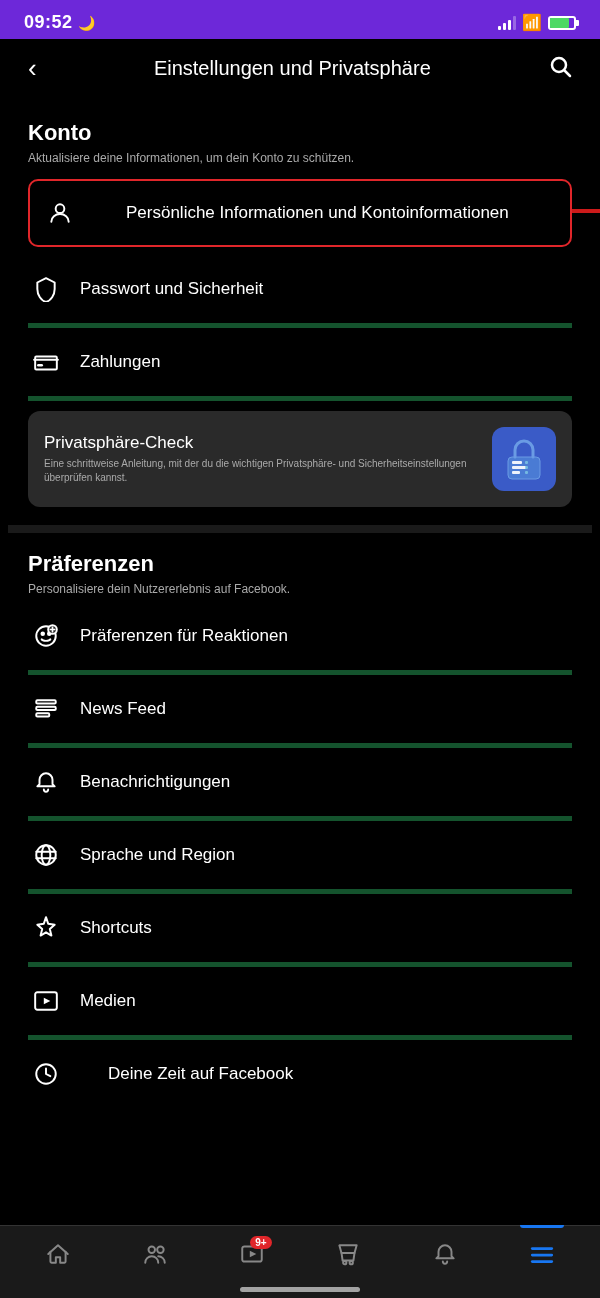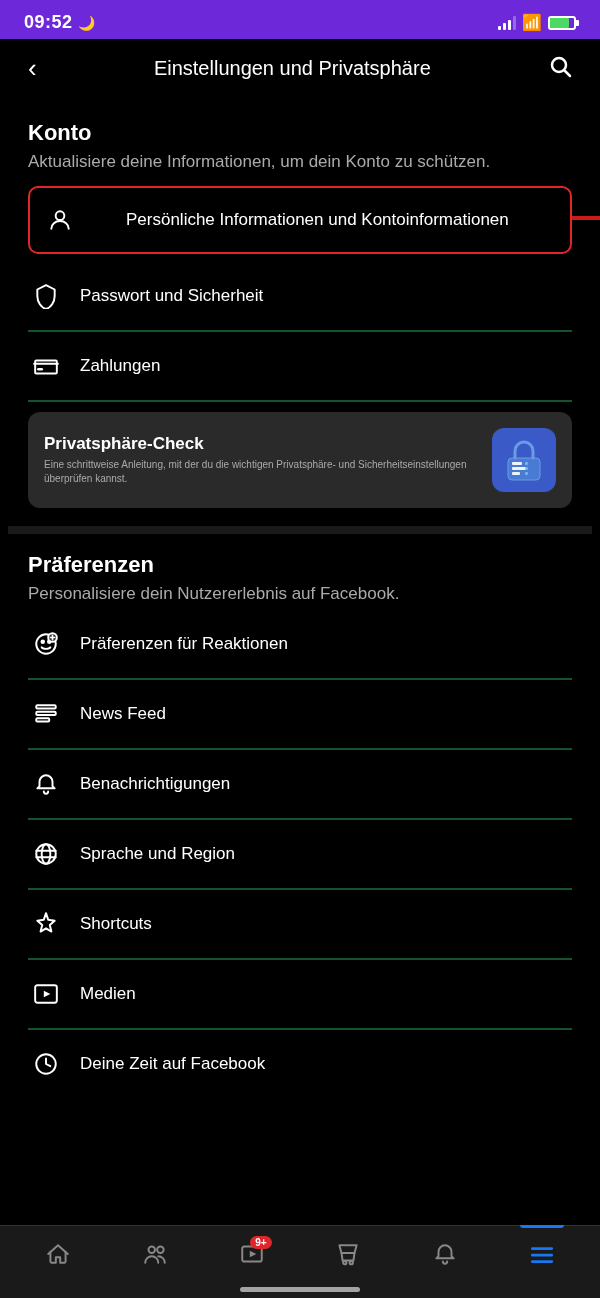--- a/index.html
+++ b/index.html
@@ -106,37 +106,38 @@
     
     .section-header {
       padding: 18px 0 4px 0;
     }
     .section-title {
       font-size: 22px;
       font-weight: 700;
       color: #fff;
     }
     .section-subtitle {
-      font-size: 17px;
+      font-size: 12px;
       color: #aaa;
       margin-top: 4px;
       line-height: 1.4;
     }
 
     
     .menu-item {
       display: flex;
       align-items: center;
       padding: 16px 0;
-      border-bottom: 2px solid #14532d;
+      border-bottom: 5px solid #14532d;
       cursor: pointer;
       position: relative;
     }
     .menu-item:last-child {
       border-bottom: none;
+      gap: 28px;
     }
     .menu-icon {
       width: 36px;
       height: 36px;
       display: flex;
       align-items: center;
       justify-content: center;
       margin-right: 16px;
       flex-shrink: 0;
     }
@@ -173,21 +174,21 @@
       align-items: center;
       justify-content: space-between;
       margin: 10px 0 18px 0;
     }
     .privacy-card-text {
       flex: 1;
       margin-right: 16px;
     }
     .privacy-card-title {
       font-size: 17px;
-      font-weight: 700;
+      font-weight: 400;
       color: #fff;
       margin-bottom: 4px;
     }
     .privacy-card-desc {
       font-size: 10px;
       color: #aaa;
       line-height: 1.4;
     }
     .privacy-card-icon {
       width: 64px;

